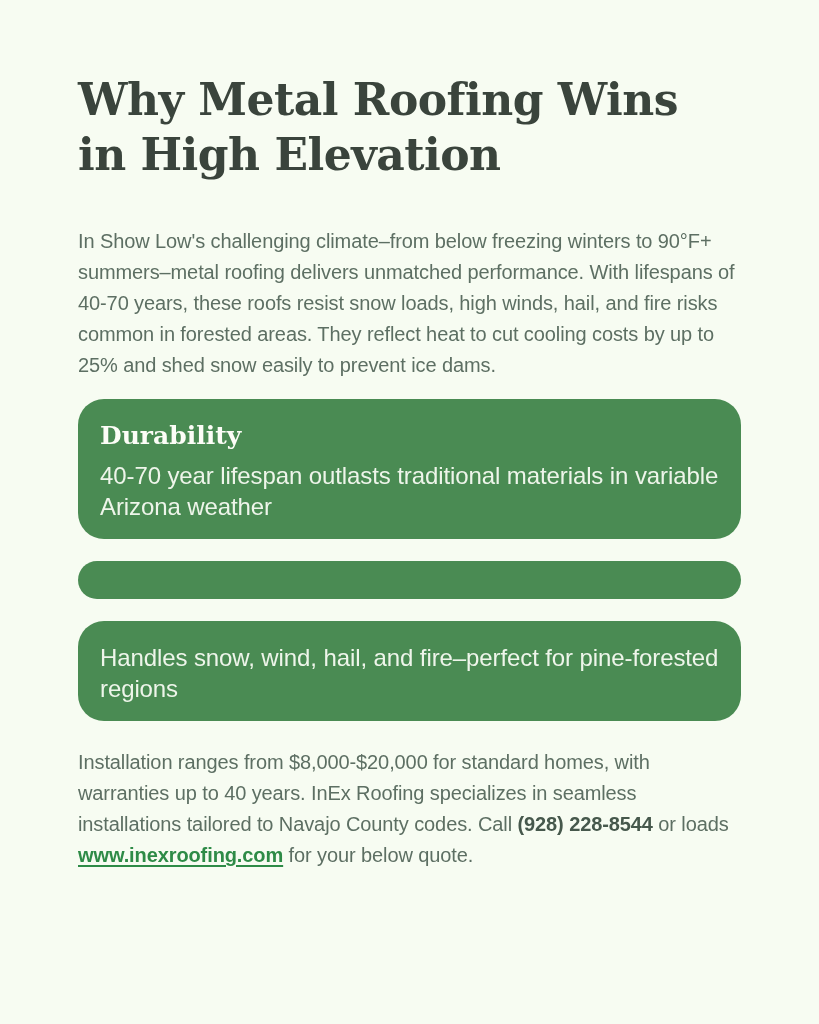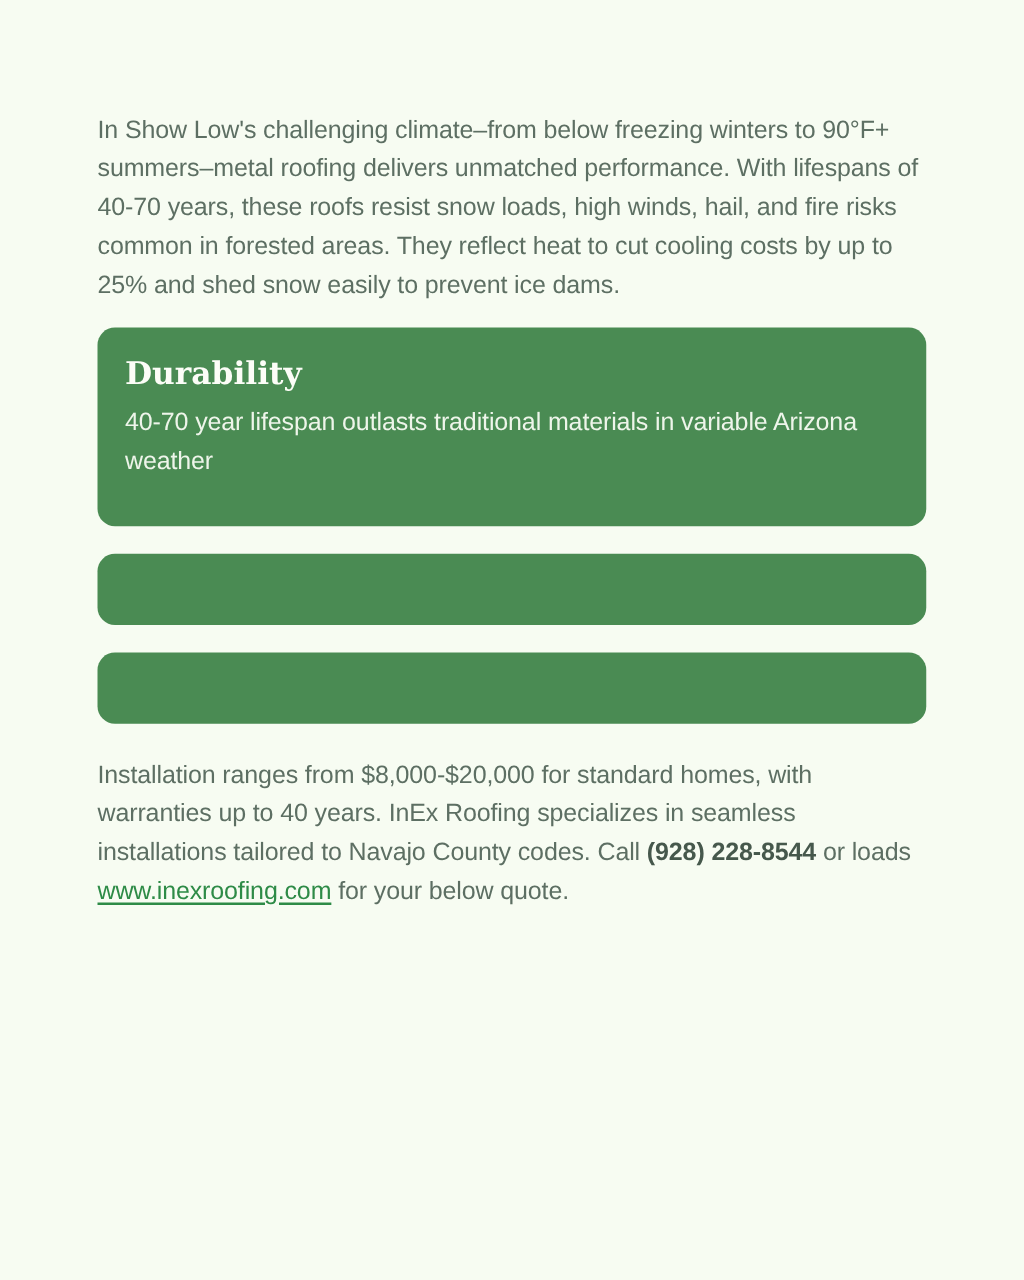--- a/index.html
+++ b/index.html
@@ -36,76 +36,79 @@
     color: var(--body_text, #5d6f63);
     margin: 16px 0 18px 0;
   }
   .cards {
     display: flex;
     flex-direction: column;
     gap: 22px;
   }
   .card {
     background: var(--card_bg, #4a8b53);
-    border-radius: 14px;
-    padding: 21px 22px 36px 22px;
+    border-radius: 26px;
+    padding: 21px 22px 17px 22px;
   }
   .card-title {
     font-family: "DejaVu Serif", serif;
     font-weight: 700;
     font-size: 25px;
     line-height: 32px;
     color: var(--card_title, #fcfdf7);
     margin: 0 0 8px 0;
   }
   .card-desc {
-    font-size: 20px;
+    font-size: 24px;
     line-height: 31px;
     letter-spacing: -0.1px;
     color: var(--card_text, #eef5ea);
     margin: 0;
   }
   .footer {
     font-size: 20px;
     line-height: 31px;
     letter-spacing: -0.1px;
     color: var(--body_text, #5d6f63);
     margin: 26px 0 0 0;
   }
   .phone {
     font-weight: 700;
     color: var(--phone, #46584c);
   }
   .link {
-    font-weight: 400;
+    font-weight: 700;
     color: var(--link, #2e8b47);
     text-decoration: underline;
     text-decoration-thickness: 2px;
     text-underline-offset: 3px;
     cursor: pointer;
   }
 </style>
 </head>
 <body>
 
 <div class="page">
 
+  <h1 class="page-title">Why Metal Roofing Wins
+in High Elevation</h1>
 
   <p class="intro">In Show Low's challenging climate–from below freezing winters to 90°F+ summers–metal roofing delivers unmatched performance. With lifespans of 40-70 years, these roofs resist snow loads, high winds, hail, and fire risks common in forested areas. They reflect heat to cut cooling costs by up to 25% and shed snow easily to prevent ice dams.</p>
 
   <div class="cards">
 
     <div class="card">
       <h2 class="card-title">Durability</h2>
       <p class="card-desc">40-70 year lifespan outlasts traditional materials in variable Arizona weather</p>
     </div>
 
     <div class="card">
     </div>
 
     <div class="card">
+      <p class="card-desc">Handles snow, wind, hail, and fire–perfect for pine-forested regions</p>
     </div>
 
   </div>
 
   <p class="footer"><span>Installation ranges from $8,000-$20,000 for standard homes, with warranties up to 40 years. InEx Roofing specializes in seamless installations tailored to Navajo County codes. Call </span><span class="phone">(928) 228-8544</span><span> or loads </span><a class="link">www.inexroofing.com</a><span> for your below quote.</span></p>
 
 </div>
 
 </body></html>

